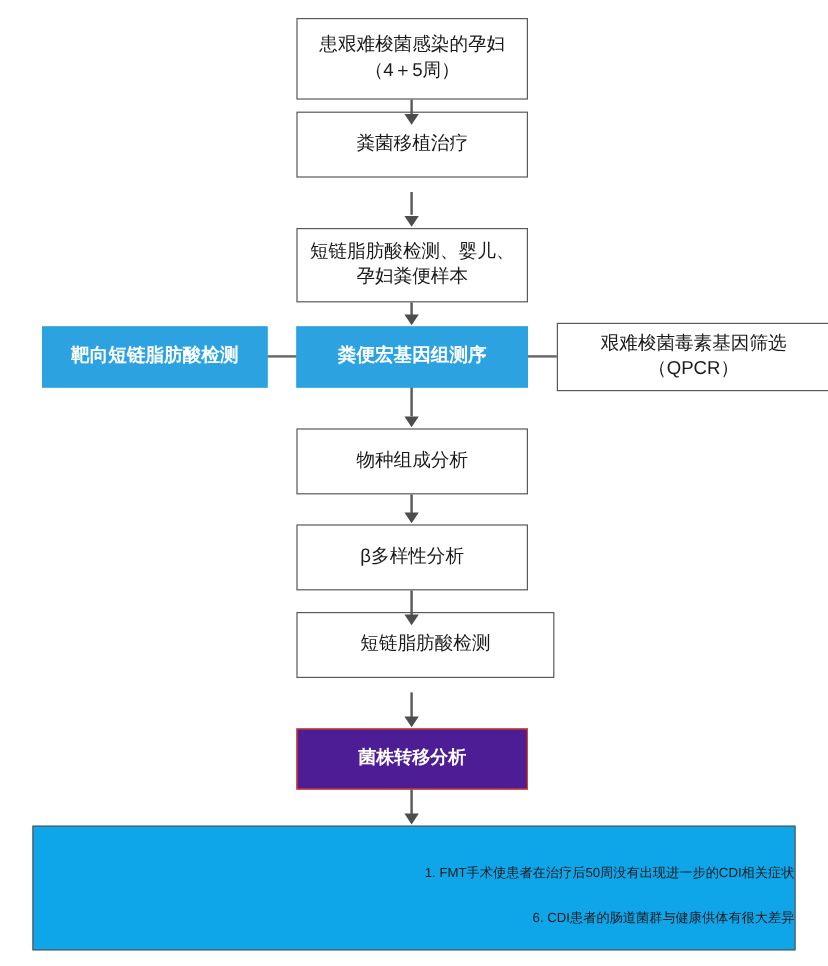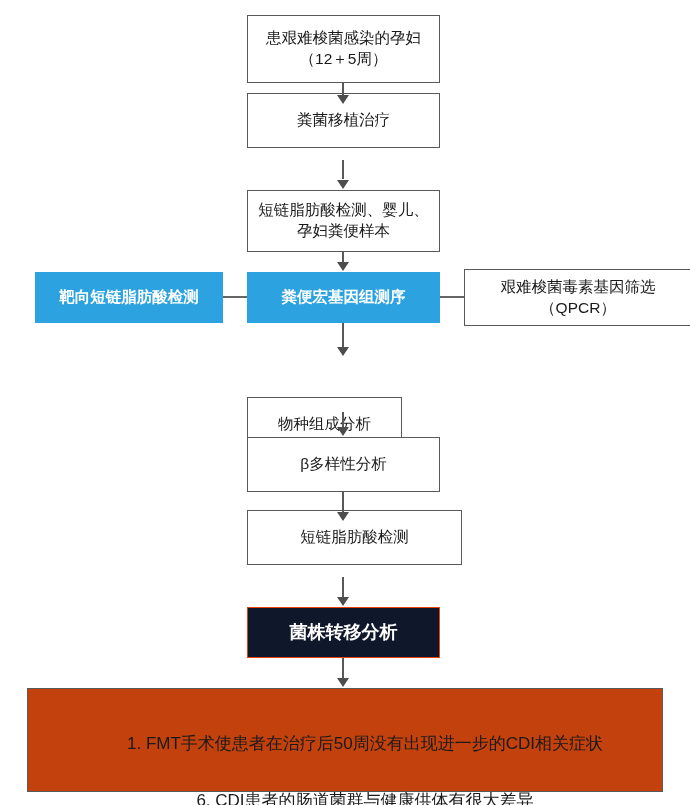--- a/index.html
+++ b/index.html
@@ -47,35 +47,35 @@
   .node-blue {
     background: #2CA3E0;
     border: 1.6px solid #2CA3E0;
     color: #ffffff;
     font-size: 15.5px;
     font-weight: bold;
   }
 
   
   .node-orange {
-    background: #0f172a;
+    background: #4c1d95;
     border: 1.6px solid #E8430E;
     color: #ffffff;
-    font-size: 18px;
+    font-size: 15px;
     font-weight: bold;
   }
 
   
   .node-conclusion {
-    background: #c2410c;
+    background: #0ea5e9;
     border: 1.6px solid #595959;
     color: #1a1a1a;
-    font-size: 17px;
+    font-size: 11px;
     display: block;
-    text-align: center;
+    text-align: right;
     padding: 12px 0 12px 40px;
     line-height: 1.68;
   }
   .node-conclusion .cline {
     display: block;
     white-space: nowrap;
   }
 
   .edge-v {
     position: absolute;
@@ -95,35 +95,35 @@
     border-right: 6px solid transparent;
     border-top: 9px solid #4d4d4d;
   }
 </style>
 </head>
 <body>
 
 <div id="canvas">
 
   <div class="node node-plain" style="left:247px; top:15px; width:193px; height:68px;">患艰难梭菌感染的孕妇
-（12＋5周）</div>
+（4＋5周）</div>
 
   <div class="node node-plain" style="left:247px; top:93px; width:193px; height:55px;">粪菌移植治疗</div>
 
   <div class="node node-plain" style="left:247px; top:190px; width:193px; height:62px;">短链脂肪酸检测、婴儿、
 孕妇粪便样本</div>
 
   <div class="node node-blue" style="left:247px; top:272px; width:193px; height:51px;">粪便宏基因组测序</div>
 
   <div class="node node-blue" style="left:35px; top:272px; width:188px; height:51px;">靶向短链脂肪酸检测</div>
 
   <div class="node node-plain" style="left:464px; top:269px; width:228px; height:57px;">艰难梭菌毒素基因筛选
 （QPCR）</div>
 
-  <div class="node node-plain" style="left:247px; top:357px; width:155px; height:55px;margin-top:40px;">物种组成分析</div>
+  <div class="node node-plain" style="left:247px; top:357px; width:193px; height:55px;">物种组成分析</div>
 
   <div class="node node-plain" style="left:247px; top:437px; width:193px; height:55px;">β多样性分析</div>
 
   <div class="node node-plain" style="left:247px; top:510px; width:215px; height:55px;">短链脂肪酸检测</div>
 
   <div class="node node-orange" style="left:247px; top:607px; width:193px; height:51px;">菌株转移分析</div>
 
   <div class="node node-conclusion" style="left:27px; top:688px; width:636px; height:104px;">
     <span class="cline">1. FMT手术使患者在治疗后50周没有出现进一步的CDI相关症状</span>
     <span class="cline">6. CDI患者的肠道菌群与健康供体有很大差异</span>

